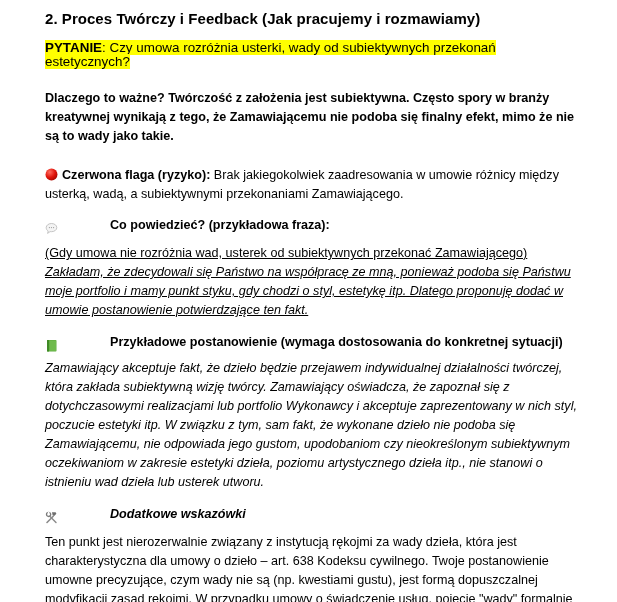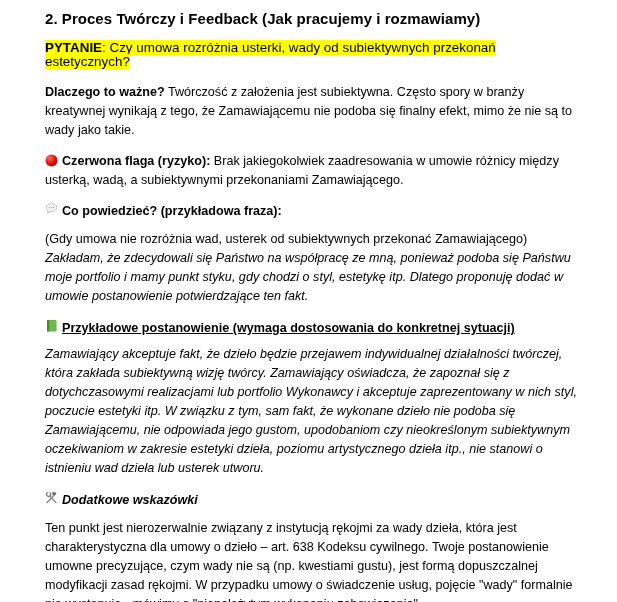--- a/index.html
+++ b/index.html
@@ -34,32 +34,33 @@
       font-size: 13.4px;
       line-height: 14px;
     }
     .question .hl {
       background: #ffff00;
     }
     .question b { font-weight: bold; }
     p {
       margin: 0;
     }
-    .p-why { margin-top: 14px; }
-    .p-flag { margin-top: 12px; }
+    .p-why { margin-top: 20px; font-weight: bold; }
+    .p-flag { margin-top: 20px; }
     .h-say { margin-top: 12px; }
-    .p-say { margin-top: 9px; }
-    .h-clause { margin-top: 13px; text-decoration: underline; }
+    .p-say { margin-top: 9px; text-decoration: underline; }
+    .h-clause { margin-top: 13px; }
     .p-clause { margin-top: 7px; }
     .h-tips { margin-top: 13px; font-style: italic; }
     .p-tips { margin-top: 9px; }
     .subhead {
       font-weight: bold;
       display: flex;
-      align-items: flex-start;
+      align-items: flex-end;
+      gap: 48px;
     }
     .icon {
       display: inline-block;
       width: 13px;
       height: 13px;
       margin-right: 4px;
       vertical-align: -2px;
       flex-shrink: 0;
     }
     .icon svg { display: block; width: 13px; height: 13px; }

